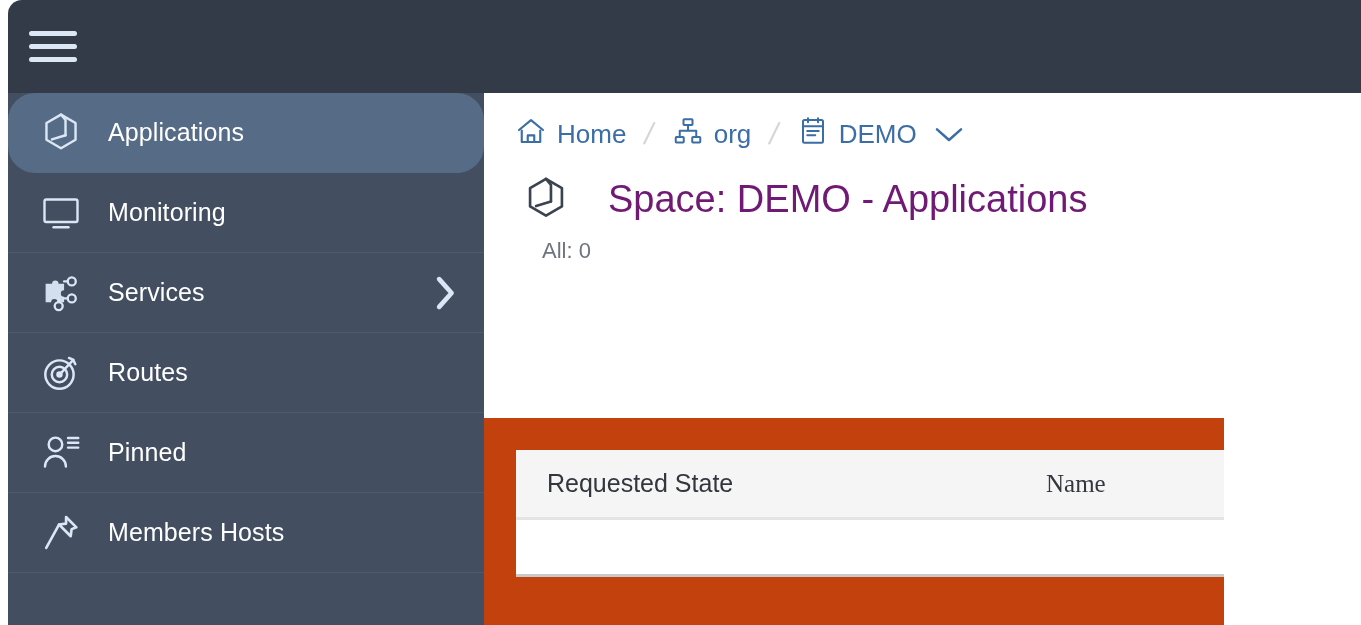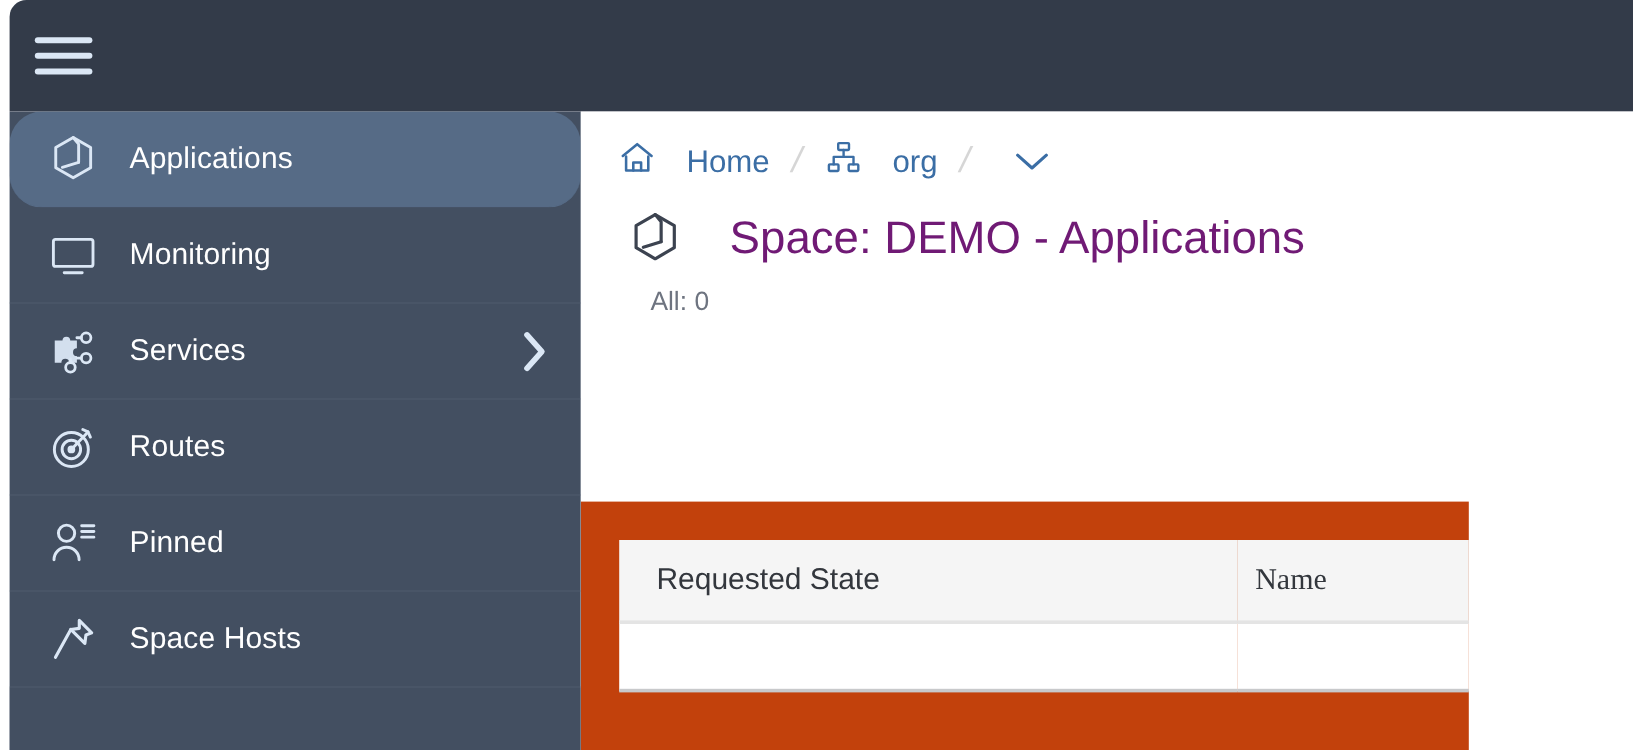--- a/index.html
+++ b/index.html
@@ -115,21 +115,21 @@
   .breadcrumb {
     display: flex;
     align-items: center;
     padding: 22px 0 0 32px;
     height: 60px;
     color: #3b6ea5;
   }
   .bc-item {
     display: flex;
     align-items: center;
-    gap: 26px;
+    gap: 11px;
     color: #3b6ea5;
     font-size: 26px;
     cursor: pointer;
     white-space: nowrap;
   }
   .bc-sep {
     color: #d6d6d6;
     font-size: 30px;
     margin: 0 19px;
     transform: skewX(-12deg);
@@ -278,21 +278,21 @@
       <span class="s-label">Pinned</span>
     </div>
 
     <div class="sidebar-item">
       <span class="s-icon">
         <svg width="40" height="40" viewBox="0 0 26 26" fill="none" stroke="currentColor" stroke-width="1.7" stroke-linejoin="round" stroke-linecap="round">
           <path d="M16.3 2.6 23 9.3l-3.1 1.2-.6 4.6-7.6-7.6 4.6-.6z"></path>
           <path d="M11.7 7.5 3.4 22.6"></path>
         </svg>
       </span>
-      <span class="s-label">Space Hosts</span>
+      <span class="s-label">Members Hosts</span>
     </div>
 
     <div class="sidebar-filler"></div>
   </nav>
 
   <main class="main">
 
     <div class="breadcrumb">
 
       <span class="bc-item">
@@ -315,20 +315,31 @@
             <rect x="2.2" y="16.8" width="6.4" height="4.4" rx="0.6"></rect>
             <rect x="15.4" y="16.8" width="6.4" height="4.4" rx="0.6"></rect>
             <path d="M12 7.2v4.6M5.4 16.8v-5h13.2v5"></path>
           </svg>
         </span>
         <span>org</span>
       </span>
 
       <span class="bc-sep">/</span>
 
+      <span class="bc-item">
+        <span>
+          <svg width="30" height="30" viewBox="0 0 24 24" fill="none" stroke="currentColor" stroke-width="1.6" stroke-linejoin="round" stroke-linecap="round">
+            <rect x="4" y="3.2" width="16" height="18.2" rx="1.2"></rect>
+            <path d="M4 8.2h16"></path>
+            <path d="M8 1.8v3.2M16 1.8v3.2"></path>
+            <path d="M7.4 12h9.2M7.4 15.4h6.4"></path>
+          </svg>
+        </span>
+        <span>DEMO</span>
+      </span>
 
       <span class="bc-caret">
         <svg width="32" height="22" viewBox="0 0 24 16" fill="none" stroke="currentColor" stroke-width="1.9" stroke-linejoin="round" stroke-linecap="round">
           <path d="M3 4.5 12 12.5 21 4.5"></path>
         </svg>
       </span>
     </div>
 
     <div class="page-title-row">
       <span class="page-title-icon">

